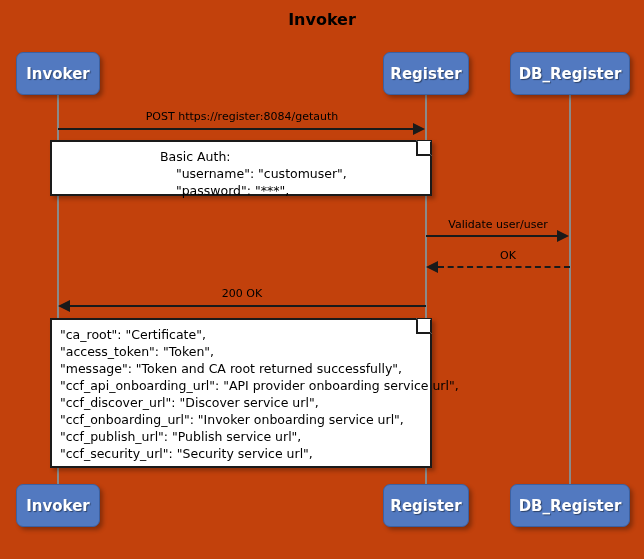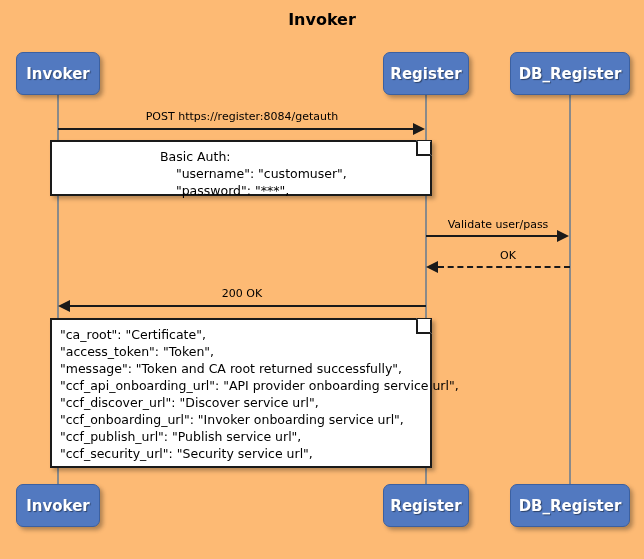--- a/index.html
+++ b/index.html
@@ -7,21 +7,21 @@
     padding: 0;
     background: #ffffff;
   }
   body {
     font-family: "DejaVu Sans", sans-serif;
   }
   #canvas {
     position: relative;
     width: 644px;
     height: 559px;
-    background: #fdba74;
+    background: #c2410c;
     overflow: hidden;
   }
 
   
   .diagram-title {
     position: absolute;
     left: 0;
     top: 10px;
     width: 644px;
     text-align: center;
@@ -161,21 +161,21 @@
   <div class="arrow-head right" style="left:413px; top:123px;"></div>
 
   <div class="note" style="left:50px; top:140px; width:382px; height:56px;">
     <div class="fold-tri"></div>
     <div class="fold"></div>
     <div class="note-text" style="left:108px; top:6px;">Basic Auth:</div>
     <div class="note-text" style="left:108px; top:23px;">    "username": "customuser",</div>
     <div class="note-text" style="left:108px; top:40px;">    "password": "***",</div>
   </div>
 
-  <div class="msg-label" style="left:426px; top:218px; width:144px;">Validate user/pass</div>
+  <div class="msg-label" style="left:426px; top:218px; width:144px;">Validate user/user</div>
   <div class="msg-line" style="left:426px; top:235px; width:132px;"></div>
   <div class="arrow-head right" style="left:557px; top:230px;"></div>
 
   <div class="msg-label" style="left:426px; top:249px; width:164px;">OK</div>
   <div class="msg-line dashed" style="left:438px; top:266px; width:132px;"></div>
   <div class="arrow-head left" style="left:426px; top:261px;"></div>
 
   <div class="msg-label" style="left:58px; top:287px; width:368px;">200 OK</div>
   <div class="msg-line" style="left:70px; top:305px; width:356px;"></div>
   <div class="arrow-head left" style="left:58px; top:300px;"></div>

